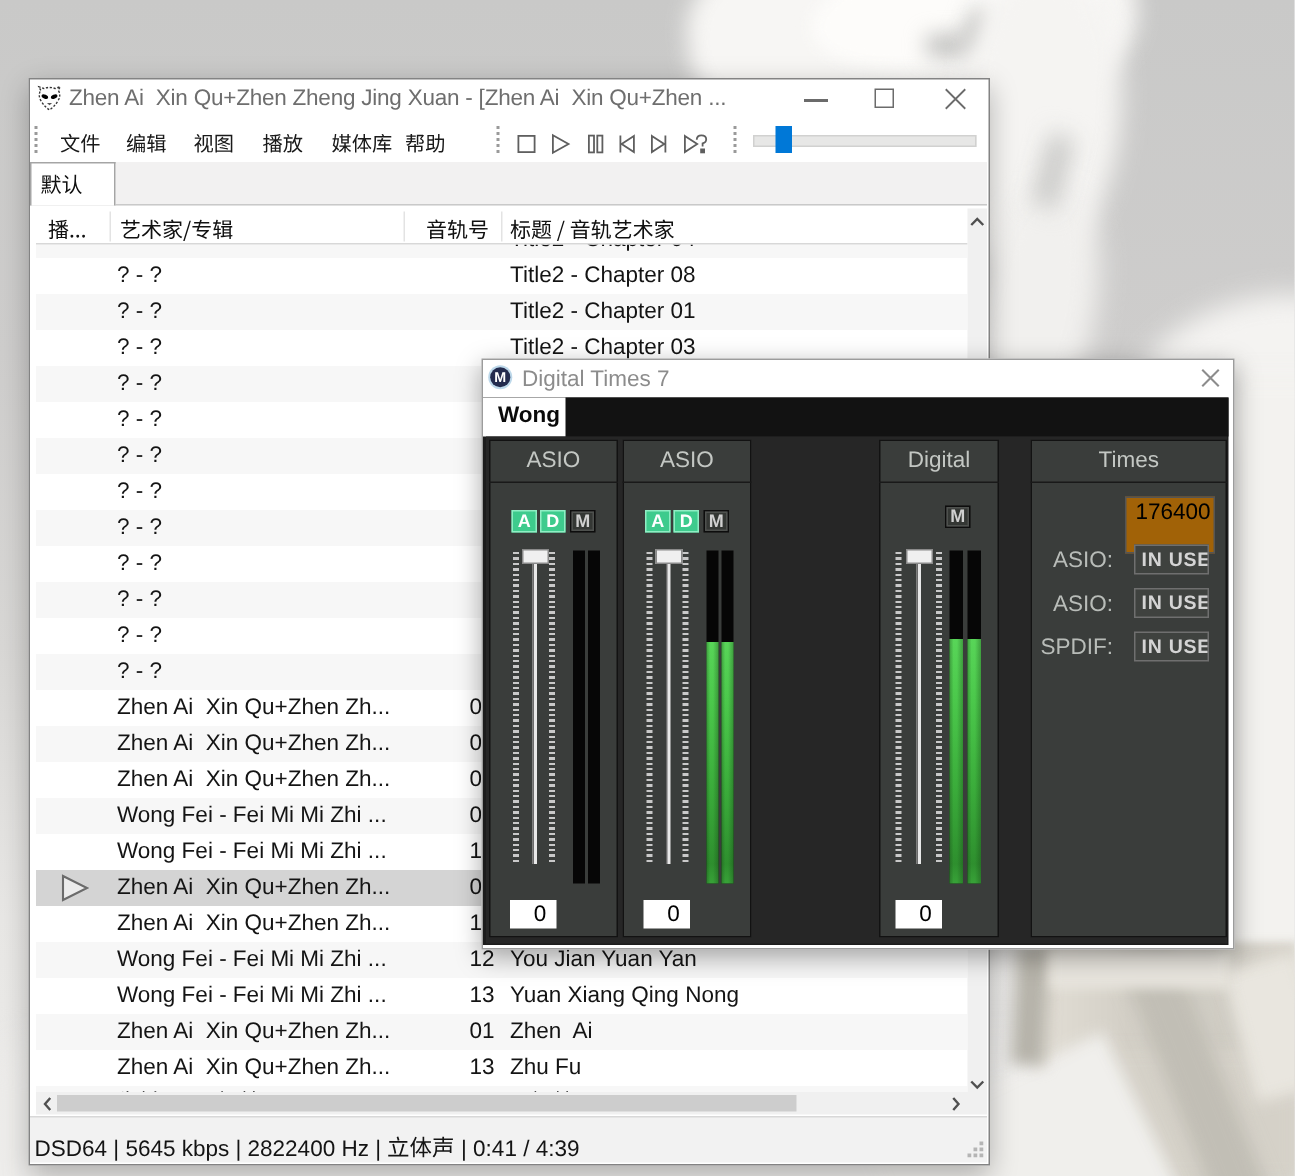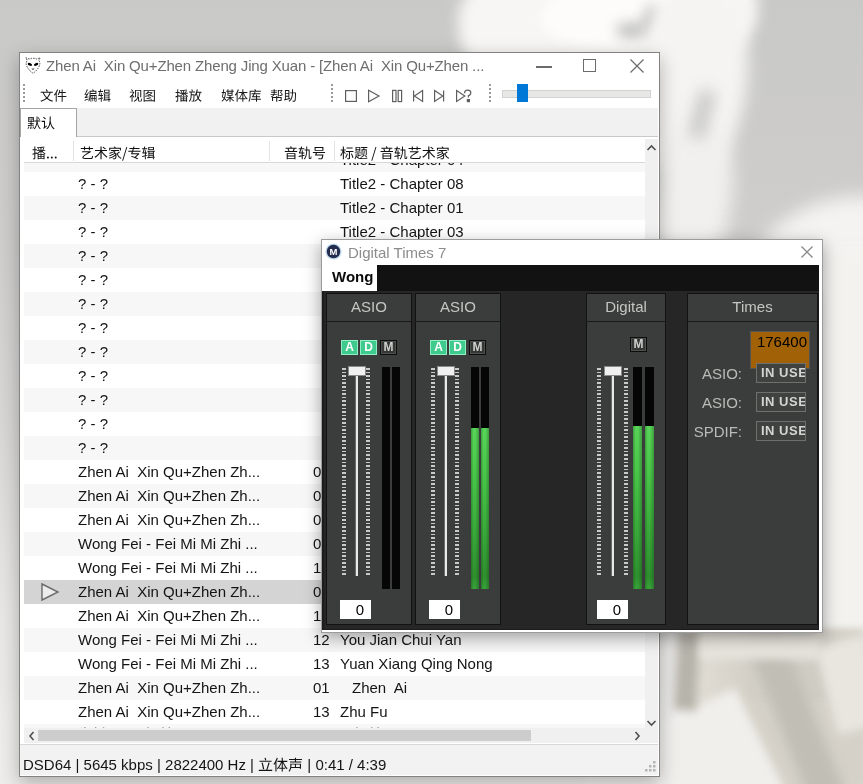--- a/index.html
+++ b/index.html
@@ -174,31 +174,31 @@
 <div style="position:absolute;left:316px;top:3px;white-space:nowrap;">Xi Ni</div>
 </div>
 <div style="position:absolute;left:0;top:465px;width:621px;height:24px;background:#ffffff;font-size:15px;color:#141414;">
 <div style="position:absolute;left:54px;top:3px;white-space:nowrap;">Zhen Ai&nbsp; Xin Qu+Zhen Zh...</div>
 <div style="position:absolute;left:289px;top:3px;">12</div>
 <div style="position:absolute;left:316px;top:3px;white-space:nowrap;">Xi Ni</div>
 </div>
 <div style="position:absolute;left:0;top:489px;width:621px;height:24px;background:#f7f7f7;font-size:15px;color:#141414;">
 <div style="position:absolute;left:54px;top:3px;white-space:nowrap;">Wong Fei - Fei Mi Mi Zhi ...</div>
 <div style="position:absolute;left:289px;top:3px;">12</div>
-<div style="position:absolute;left:316px;top:3px;white-space:nowrap;">You Jian Chui Yan</div>
+<div style="position:absolute;left:316px;top:3px;white-space:nowrap;">You Jian Yuan Yan</div>
 </div>
 <div style="position:absolute;left:0;top:513px;width:621px;height:24px;background:#ffffff;font-size:15px;color:#141414;">
 <div style="position:absolute;left:54px;top:3px;white-space:nowrap;">Wong Fei - Fei Mi Mi Zhi ...</div>
 <div style="position:absolute;left:289px;top:3px;">13</div>
 <div style="position:absolute;left:316px;top:3px;white-space:nowrap;">Yuan Xiang Qing Nong</div>
 </div>
 <div style="position:absolute;left:0;top:537px;width:621px;height:24px;background:#f7f7f7;font-size:15px;color:#141414;">
 <div style="position:absolute;left:54px;top:3px;white-space:nowrap;">Zhen Ai&nbsp; Xin Qu+Zhen Zh...</div>
 <div style="position:absolute;left:289px;top:3px;">01</div>
-<div style="position:absolute;left:328px;top:3px;white-space:nowrap;">Zhen&nbsp; Ai</div>
+<div style="position:absolute;left:316px;top:3px;white-space:nowrap;">Zhen&nbsp; Ai</div>
 </div>
 <div style="position:absolute;left:0;top:561px;width:621px;height:24px;background:#ffffff;font-size:15px;color:#141414;">
 <div style="position:absolute;left:54px;top:3px;white-space:nowrap;">Zhen Ai&nbsp; Xin Qu+Zhen Zh...</div>
 <div style="position:absolute;left:289px;top:3px;">13</div>
 <div style="position:absolute;left:316px;top:3px;white-space:nowrap;">Zhu Fu</div>
 </div>
 <div style="position:absolute;left:0;top:585px;width:621px;height:24px;background:#f7f7f7;">
 <div style="position:absolute;left:54px;top:-1px;line-height:0;"><svg width="95.1" height="20.3" viewBox="0 0 95.1 20.3" fill="#141414">
           <path transform="translate(0.00,16.24) scale(0.014000,-0.014000)" d="M61 418H941V344H61ZM220 670H864V596H220ZM460 839H539V-80H460ZM255 816 332 799Q312 734 284 673Q256 611 224 559Q191 506 157 466Q149 472 136 479Q123 486 109 493Q96 500 85 504Q122 542 154 591Q186 641 212 699Q237 756 255 816ZM440 391 502 365Q467 306 420 249Q373 192 319 142Q264 92 206 50Q148 9 91 -21Q85 -11 75 1Q66 13 55 25Q45 36 36 44Q93 69 151 106Q209 144 263 189Q317 235 362 287Q408 338 440 391ZM558 392Q591 341 637 291Q684 241 739 195Q795 150 854 114Q913 77 972 53Q963 46 953 34Q942 22 932 9Q923 -3 916 -13Q857 15 798 56Q739 97 683 146Q627 196 578 251Q530 307 493 364Z"></path>
           <path transform="translate(14.00,16.24) scale(0.014000,-0.014000)" d="M226 28H780V-39H226ZM183 275H825V-78H748V208H258V-81H183ZM67 738H448V672H67ZM53 536Q104 543 169 551Q234 560 308 570Q382 580 456 590L459 527Q351 511 246 496Q141 480 61 468ZM232 841H303V383Q303 355 296 341Q289 327 269 318Q250 311 219 309Q188 307 140 307Q138 321 132 338Q125 356 119 369Q151 368 179 368Q207 368 215 368Q225 369 228 372Q232 375 232 384ZM530 611H946V547H530ZM738 591H810V300H738ZM849 833 908 782Q858 764 794 750Q729 735 661 724Q593 713 529 705Q527 717 521 734Q515 751 509 761Q569 770 633 781Q697 792 753 806Q810 819 849 833ZM509 761H576V615Q576 558 568 502Q560 445 533 393Q506 341 451 298Q446 306 436 315Q427 325 416 333Q406 342 397 347Q447 385 471 430Q495 475 502 522Q509 570 509 616Z"></path>

